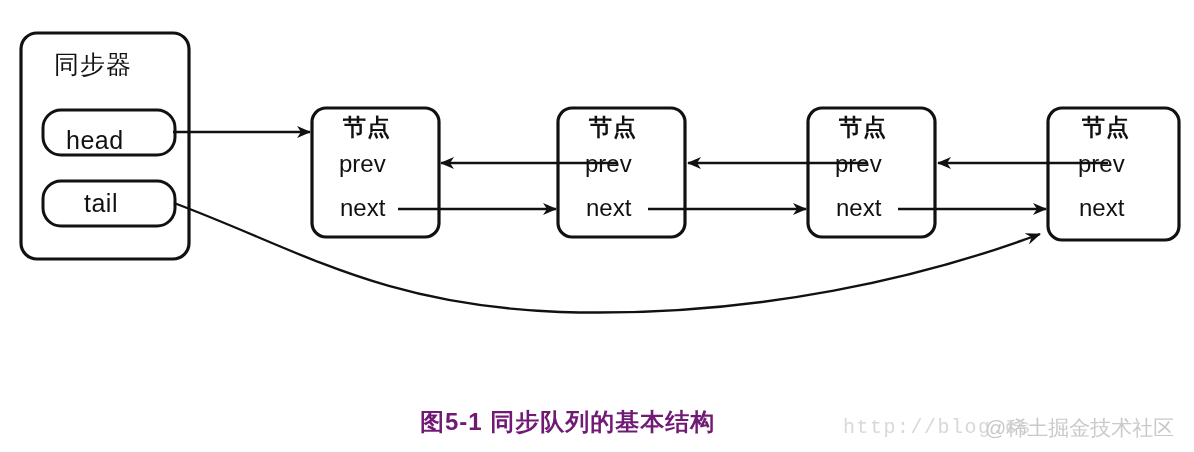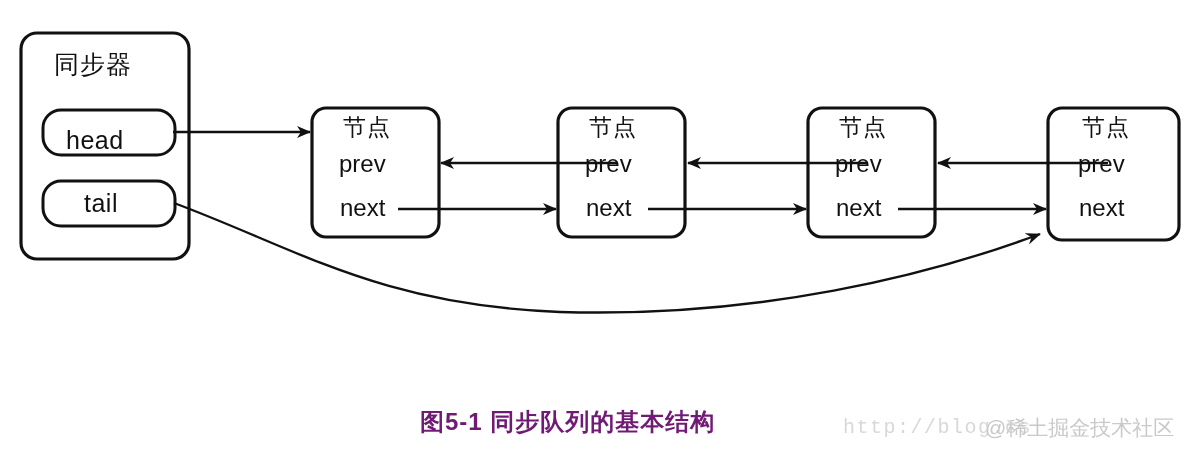--- a/index.html
+++ b/index.html
@@ -54,20 +54,21 @@
     font-size: 25px;
     letter-spacing: 1px;
   }
   .slot-label {
     font-size: 25px;
     letter-spacing: 0.5px;
   }
   .node-title {
     font-size: 23px;
     letter-spacing: 1px;
+    font-weight: bold;
   }
   .node-field {
     font-size: 24px;
     font-weight: normal;
     letter-spacing: 0px;
   }
   .method-label {
     font-size: 25px;
     color: #1a1a1a;
   }

